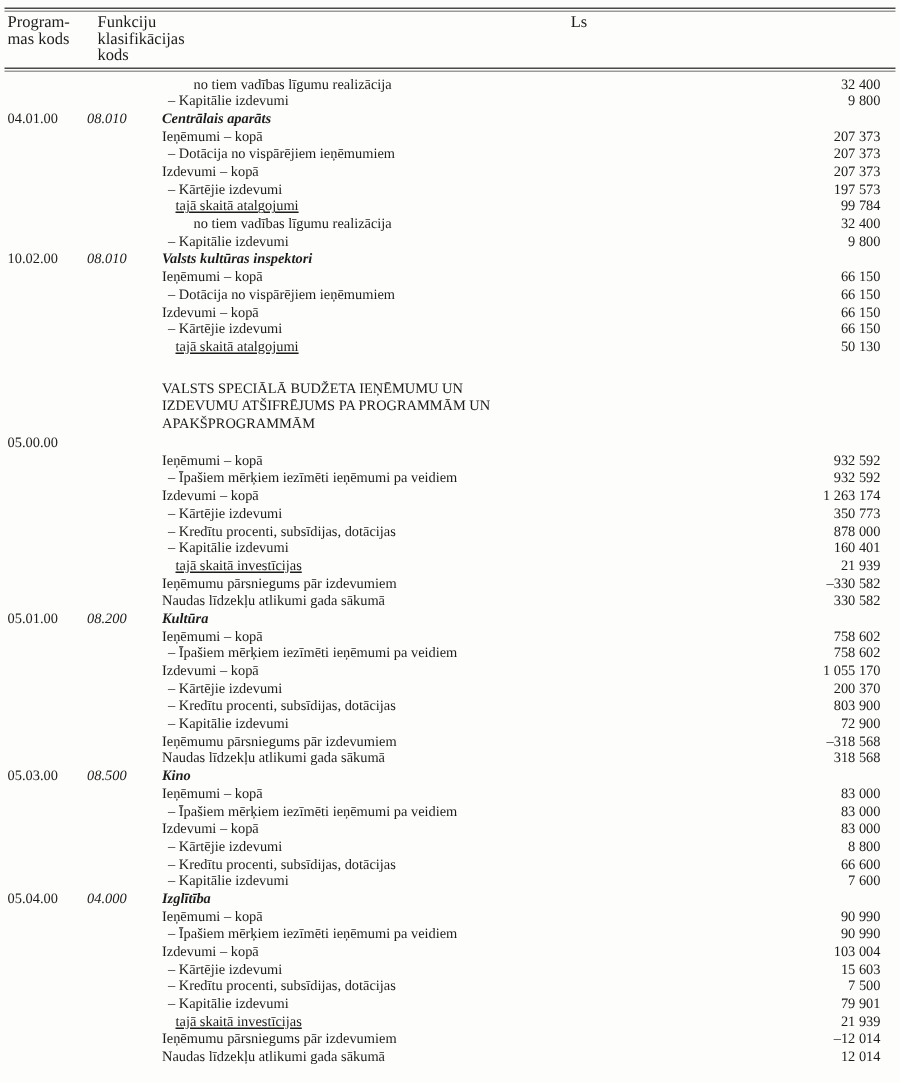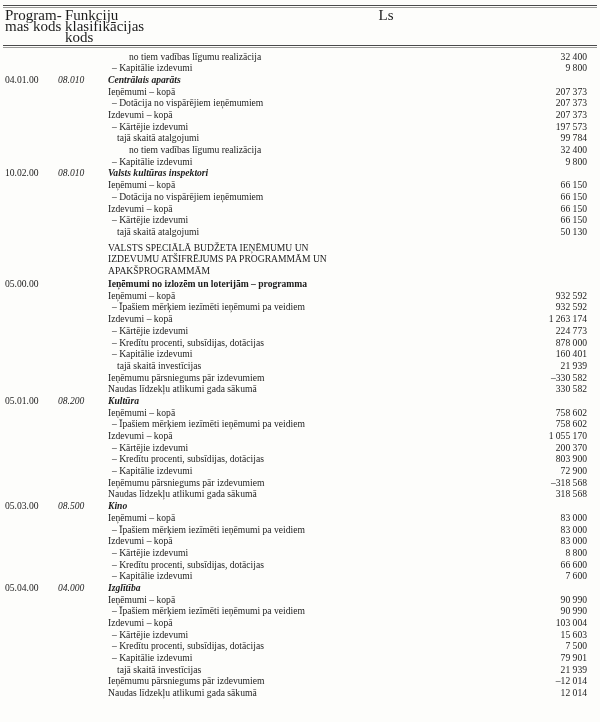--- a/index.html
+++ b/index.html
@@ -20,21 +20,21 @@
     margin:0 3px;
     height:3px;
     border-top:1px solid #4a4a4a;
     border-bottom:1px solid #9a9a98;
   }
   .rule.top { margin-top:5px; }
   .thead {
     display:flex;
     align-items:flex-start;
     padding:2px 13px 1px 5px;
-    font-size:15px;
+    font-size:11px;
     line-height:11.2px;
   }
   .thead .h-prog  { width:60px; white-space:pre-line; }
   .thead .h-func  { width:120px; white-space:pre-line; }
   .thead .h-cur   { flex:1; text-align:center; }
   .tbody { padding-top:3px; }
   .row {
     display:flex;
     align-items:baseline;
     height:11.7px;
@@ -47,23 +47,23 @@
   .row .func { width:50px;font-style:italic; }
   .row .desc { flex:1; overflow:hidden; }
   .row .val  { text-align:right; }
   .row.title .desc { font-weight:bold; font-style:italic; }
   .row.bold  .desc { font-weight:bold; }
   .row.heading {
     height:auto;
     margin:4px 0 2px;
     line-height:11.5px;
   }
-  .row.heading .desc { white-space:pre-line; }
+  .row.heading .desc { white-space:pre-line;margin-top:12px; }
   .i1 { padding-left:4px; }
-  .i2 { padding-left:9px; }
+  .i2 { padding-left:9px;text-decoration:underline; }
   .i3 { padding-left:21px; }
 </style>
 </head>
 <body>
 
 <div class="page">
   <div class="rule top"></div>
   <div class="thead">
     <span class="h-prog">Program-
 mas kods</span>
@@ -174,21 +174,20 @@
         <span class="prog"></span>
         <span class="func"></span>
         <span class="desc">VALSTS SPECIĀLĀ BUDŽETA IEŅĒMUMU UN
 IZDEVUMU ATŠIFRĒJUMS PA PROGRAMMĀM UN
 APAKŠPROGRAMMĀM</span>
         <span class="val"></span>
       </div>
       <div class="row bold">
         <span class="prog">05.00.00</span>
         <span class="func"></span>
-        <span class="desc">Ieņēmumi no izlozēm un loterijām – programma</span>
         <span class="val"></span>
       </div>
       <div class="row">
         <span class="prog"></span>
         <span class="func"></span>
         <span class="desc">Ieņēmumi – kopā</span>
         <span class="val">932 592</span>
       </div>
       <div class="row">
         <span class="prog"></span>
@@ -199,21 +198,21 @@
       <div class="row">
         <span class="prog"></span>
         <span class="func"></span>
         <span class="desc">Izdevumi – kopā</span>
         <span class="val">1 263 174</span>
       </div>
       <div class="row">
         <span class="prog"></span>
         <span class="func"></span>
         <span class="desc i1">– Kārtējie izdevumi</span>
-        <span class="val">224 773</span>
+        <span class="val">350 773</span>
       </div>
       <div class="row">
         <span class="prog"></span>
         <span class="func"></span>
         <span class="desc i1">– Kredītu procenti, subsīdijas, dotācijas</span>
         <span class="val">878 000</span>
       </div>
       <div class="row">
         <span class="prog"></span>
         <span class="func"></span>

